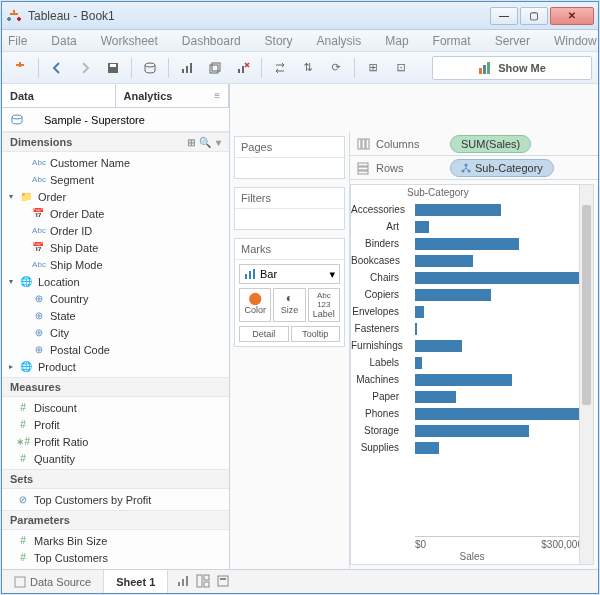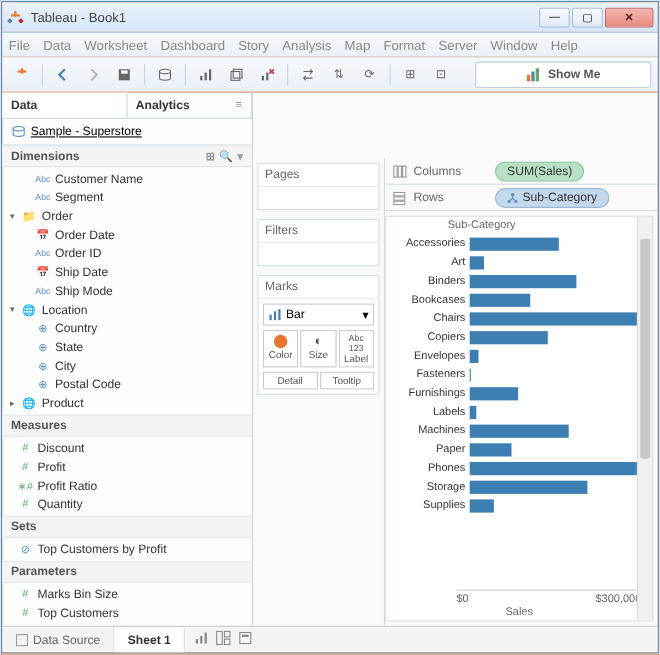--- a/index.html
+++ b/index.html
@@ -4,34 +4,34 @@
 <style>
 * { box-sizing: border-box; margin: 0; padding: 0; font-family: "Segoe UI", Arial, sans-serif; }
 body { background: #d4e5f7; width: 600px; height: 595px; overflow: hidden; font-size: 11px; }
 .window { border: 1px solid #5a8fc4; background: #f97316; width: 598px; height: 593px; margin: 1px; display: flex; flex-direction: column; }
 .titlebar { height: 28px; background: linear-gradient(#eaf2fb, #d5e5f6); display: flex; align-items: center; padding: 0 4px; border-bottom: 1px solid #b8cde2; }
 .titlebar .icon { width: 16px; height: 16px; margin-right: 6px; }
 .titlebar .title { flex: 1; color: #444; font-size: 12px; }
 .wincontrols { display: flex; gap: 2px; }
 .winbtn { width: 28px; height: 18px; background: linear-gradient(#f8fafd, #e1eaf4); border: 1px solid #a8bfd6; border-radius: 2px; display: flex; align-items: center; justify-content: center; font-size: 10px; }
 .winbtn.close { width: 44px; background: linear-gradient(#f5b5b0, #e88a82); border-color: #c36b63; color: #5a1e18; font-weight: bold; }
-.menubar { background: linear-gradient(#f6f9fc, #e9f0f8); height: 22px; display: flex; align-items: center; padding: 0 6px; gap: 12px; color: #888; font-size: 12px; border-bottom: 1px solid #d4e0ec; }
+.menubar { background: linear-gradient(#f6f9fc, #e9f0f8); height: 22px; display: flex; align-items: center; padding: 0 6px; gap: 24px; color: #888; font-size: 12px; border-bottom: 1px solid #d4e0ec; }
 .menubar span { cursor: default; }
 .toolbar { background: linear-gradient(#f6f9fc, #e9f0f8); height: 32px; display: flex; align-items: center; padding: 0 6px; gap: 4px; border-bottom: 1px solid #d4e0ec; }
 .tbtn { width: 24px; height: 24px; display: flex; align-items: center; justify-content: center; color: #666; border: 1px solid transparent; border-radius: 2px; }
 .tbtn svg { width: 14px; height: 14px; }
 .tsep { width: 1px; height: 20px; background: #c4d4e4; margin: 0 2px; }
 .showme { margin-left: auto; width: 160px; height: 24px; background: #fff; border: 1px solid #bfcfdf; border-radius: 2px; display: flex; align-items: center; justify-content: center; gap: 6px; font-weight: bold; color: #555; }
 .main { flex: 1; display: flex; overflow: hidden; }
 .leftpane { width: 228px; border-right: 1px solid #c8d4e0; display: flex; flex-direction: column; background: #fdfdfd; }
 .tabs { display: flex; height: 24px; border-bottom: 1px solid #c8d4e0; }
 .tab { flex: 1; display: flex; align-items: center; padding: 0 8px; font-weight: bold; color: #333; border-right: 1px solid #c8d4e0; }
 .tab.active { background: #fff; }
 .tab .gear { margin-left: auto; font-size: 10px; color: #999; }
-.ds { padding: 4px 8px; display: flex; align-items: center; gap: 4px; border-bottom: 1px solid #e4e8ec; height: 24px; text-decoration: underline; }
+.ds { padding: 4px 8px; display: flex; align-items: center; gap: 20px; border-bottom: 1px solid #e4e8ec; height: 24px; }
 .section-hdr { background: #f4f4f4; padding: 3px 8px; font-weight: bold; color: #555; border-top: 1px solid #e4e8ec; border-bottom: 1px solid #e4e8ec; display: flex; align-items: center; }
 .section-hdr .tools { margin-left: auto; display: flex; gap: 4px; color: #999; font-size: 10px; }
 .tree { padding: 2px 0; overflow: hidden; }
 .treeitem { display: flex; align-items: center; height: 17px; padding: 0 4px; gap: 4px; color: #333; }
 .treeitem .ind { display: inline-block; }
 .caret { width: 10px; text-align: center; color: #666; font-size: 8px; }
 .ficon { width: 14px; text-align: center; font-size: 10px; color: #6a8fb5; }
 .ficon.abc { color: #5a8fc4; font-size: 8px; }
 .ficon.date { color: #5a8fc4; }
 .ficon.globe { color: #5a8fc4; }
@@ -39,34 +39,34 @@
 .ficon.set { color: #5a8fc4; }
 .middle { flex: 1; display: flex; flex-direction: column; background: #fafafa; }
 .shelfarea { display: flex; height: 48px; }
 .shelf-row { height: 24px; display: flex; align-items: center; gap: 6px; padding: 0 6px; border-bottom: 1px solid #d4dce4; }
 .shelf-label { width: 68px; color: #666; font-size: 11px; }
 .shelf-icon { width: 14px; height: 14px; }
 .pill { height: 18px; border-radius: 9px; padding: 0 10px; display: flex; align-items: center; font-size: 11px; color: #333; }
 .pill.green { background: #b8e0c4; border: 1px solid #8cc49e; }
 .pill.blue { background: #c4d8ec; border: 1px solid #9cb8d4; }
 .pill .pillicon { width: 10px; height: 10px; margin-right: 4px; }
-.workbody { flex: 1; display: flex; overflow: hidden; margin-top: 12px; }
+.workbody { flex: 1; display: flex; overflow: hidden; }
 .cards { width: 120px; border-right: 1px solid #d4dce4; display: flex; flex-direction: column; }
 .card { border: 1px solid #d4dce4; margin: 4px; background: #fff; }
 .card-title { padding: 4px 6px; color: #666; font-size: 11px; border-bottom: 1px solid #e8e8e8; }
 .card-body { padding: 4px; min-height: 20px; }
 .marks-select { width: 100%; height: 20px; border: 1px solid #ccc; font-size: 11px; display: flex; align-items: center; padding: 0 4px; gap: 4px; }
 .marks-row { display: flex; margin-top: 4px; gap: 2px; }
 .markbtn { flex: 1; border: 1px solid #ccc; padding: 2px; text-align: center; font-size: 9px; color: #555; }
 .markbtn .mi { font-size: 12px; display: block; }
 .viz { flex: 1; background: #fff; border: 1px solid #d4dce4; margin: 4px 4px 4px 0; position: relative; overflow: hidden; }
 .viz-title { position: absolute; top: 2px; left: 56px; font-size: 10px; color: #666; }
 .chart { position: absolute; top: 16px; left: 0; right: 0; bottom: 32px; display: flex; flex-direction: column; }
 .bar-row { display: flex; align-items: center; height: 17px; }
-.bar-label { width: 76px; text-align: right; padding-right: 4px; font-size: 10px; color: #333; }
+.bar-label { width: 64px; text-align: right; padding-right: 16px; font-size: 10px; color: #333; }
 .bar-track { flex: 1; position: relative; height: 14px; }
 .bar-fill { position: absolute; top: 1px; bottom: 1px; left: 0; background: #3d7fb3; }
 .x-axis { position: absolute; bottom: 14px; left: 64px; right: 10px; display: flex; justify-content: space-between; font-size: 10px; color: #666; border-top: 1px solid #ccc; padding-top: 2px; }
 .x-label { position: absolute; bottom: 2px; left: 0; right: 0; text-align: center; font-size: 10px; color: #666; }
 .scrollv { position: absolute; right: 0; top: 0; bottom: 0; width: 14px; background: #f0f0f0; border-left: 1px solid #ddd; }
 .scrollv .thumb { position: absolute; left: 2px; right: 2px; top: 20px; height: 200px; background: #c8c8c8; border-radius: 2px; }
 .bottombar { height: 24px; background: #f4f4f4; border-top: 1px solid #c8d4e0; display: flex; align-items: center; }
 .bottab { padding: 0 12px; height: 100%; display: flex; align-items: center; border-right: 1px solid #d4dce4; gap: 4px; color: #666; }
 .bottab.active { background: #fff; font-weight: bold; color: #333; }
 .newbtns { display: flex; gap: 6px; padding: 0 8px; }

